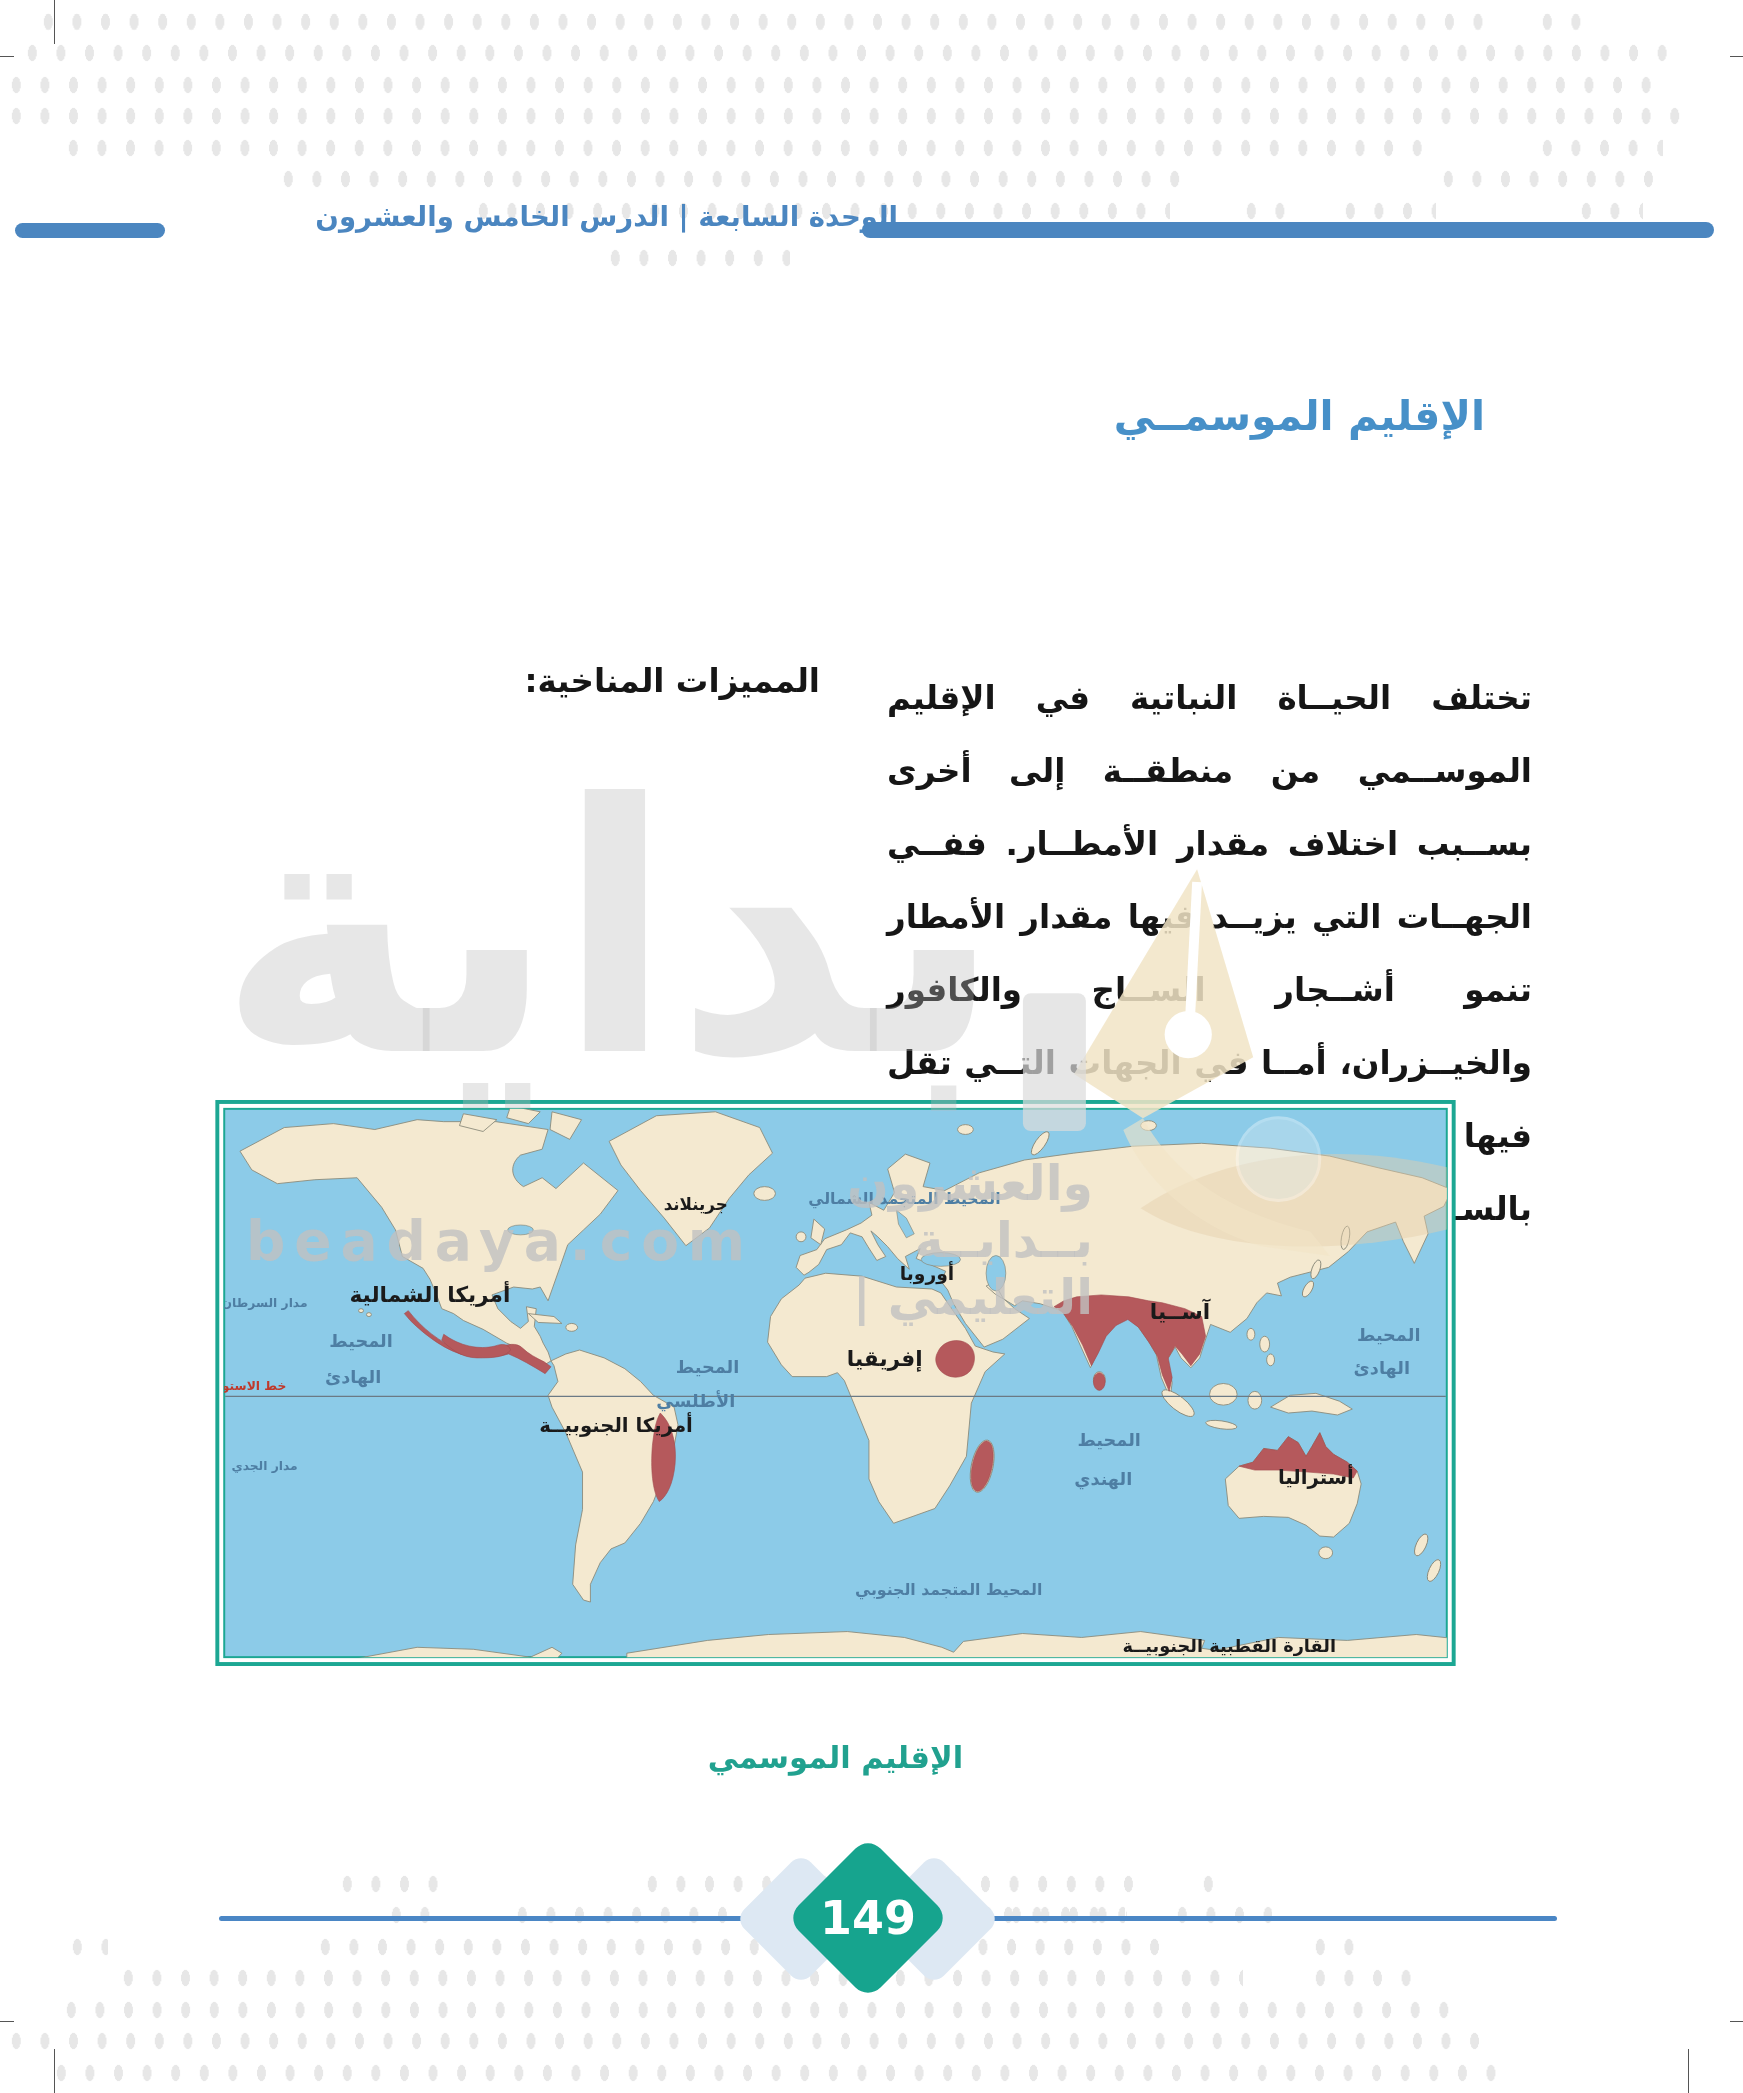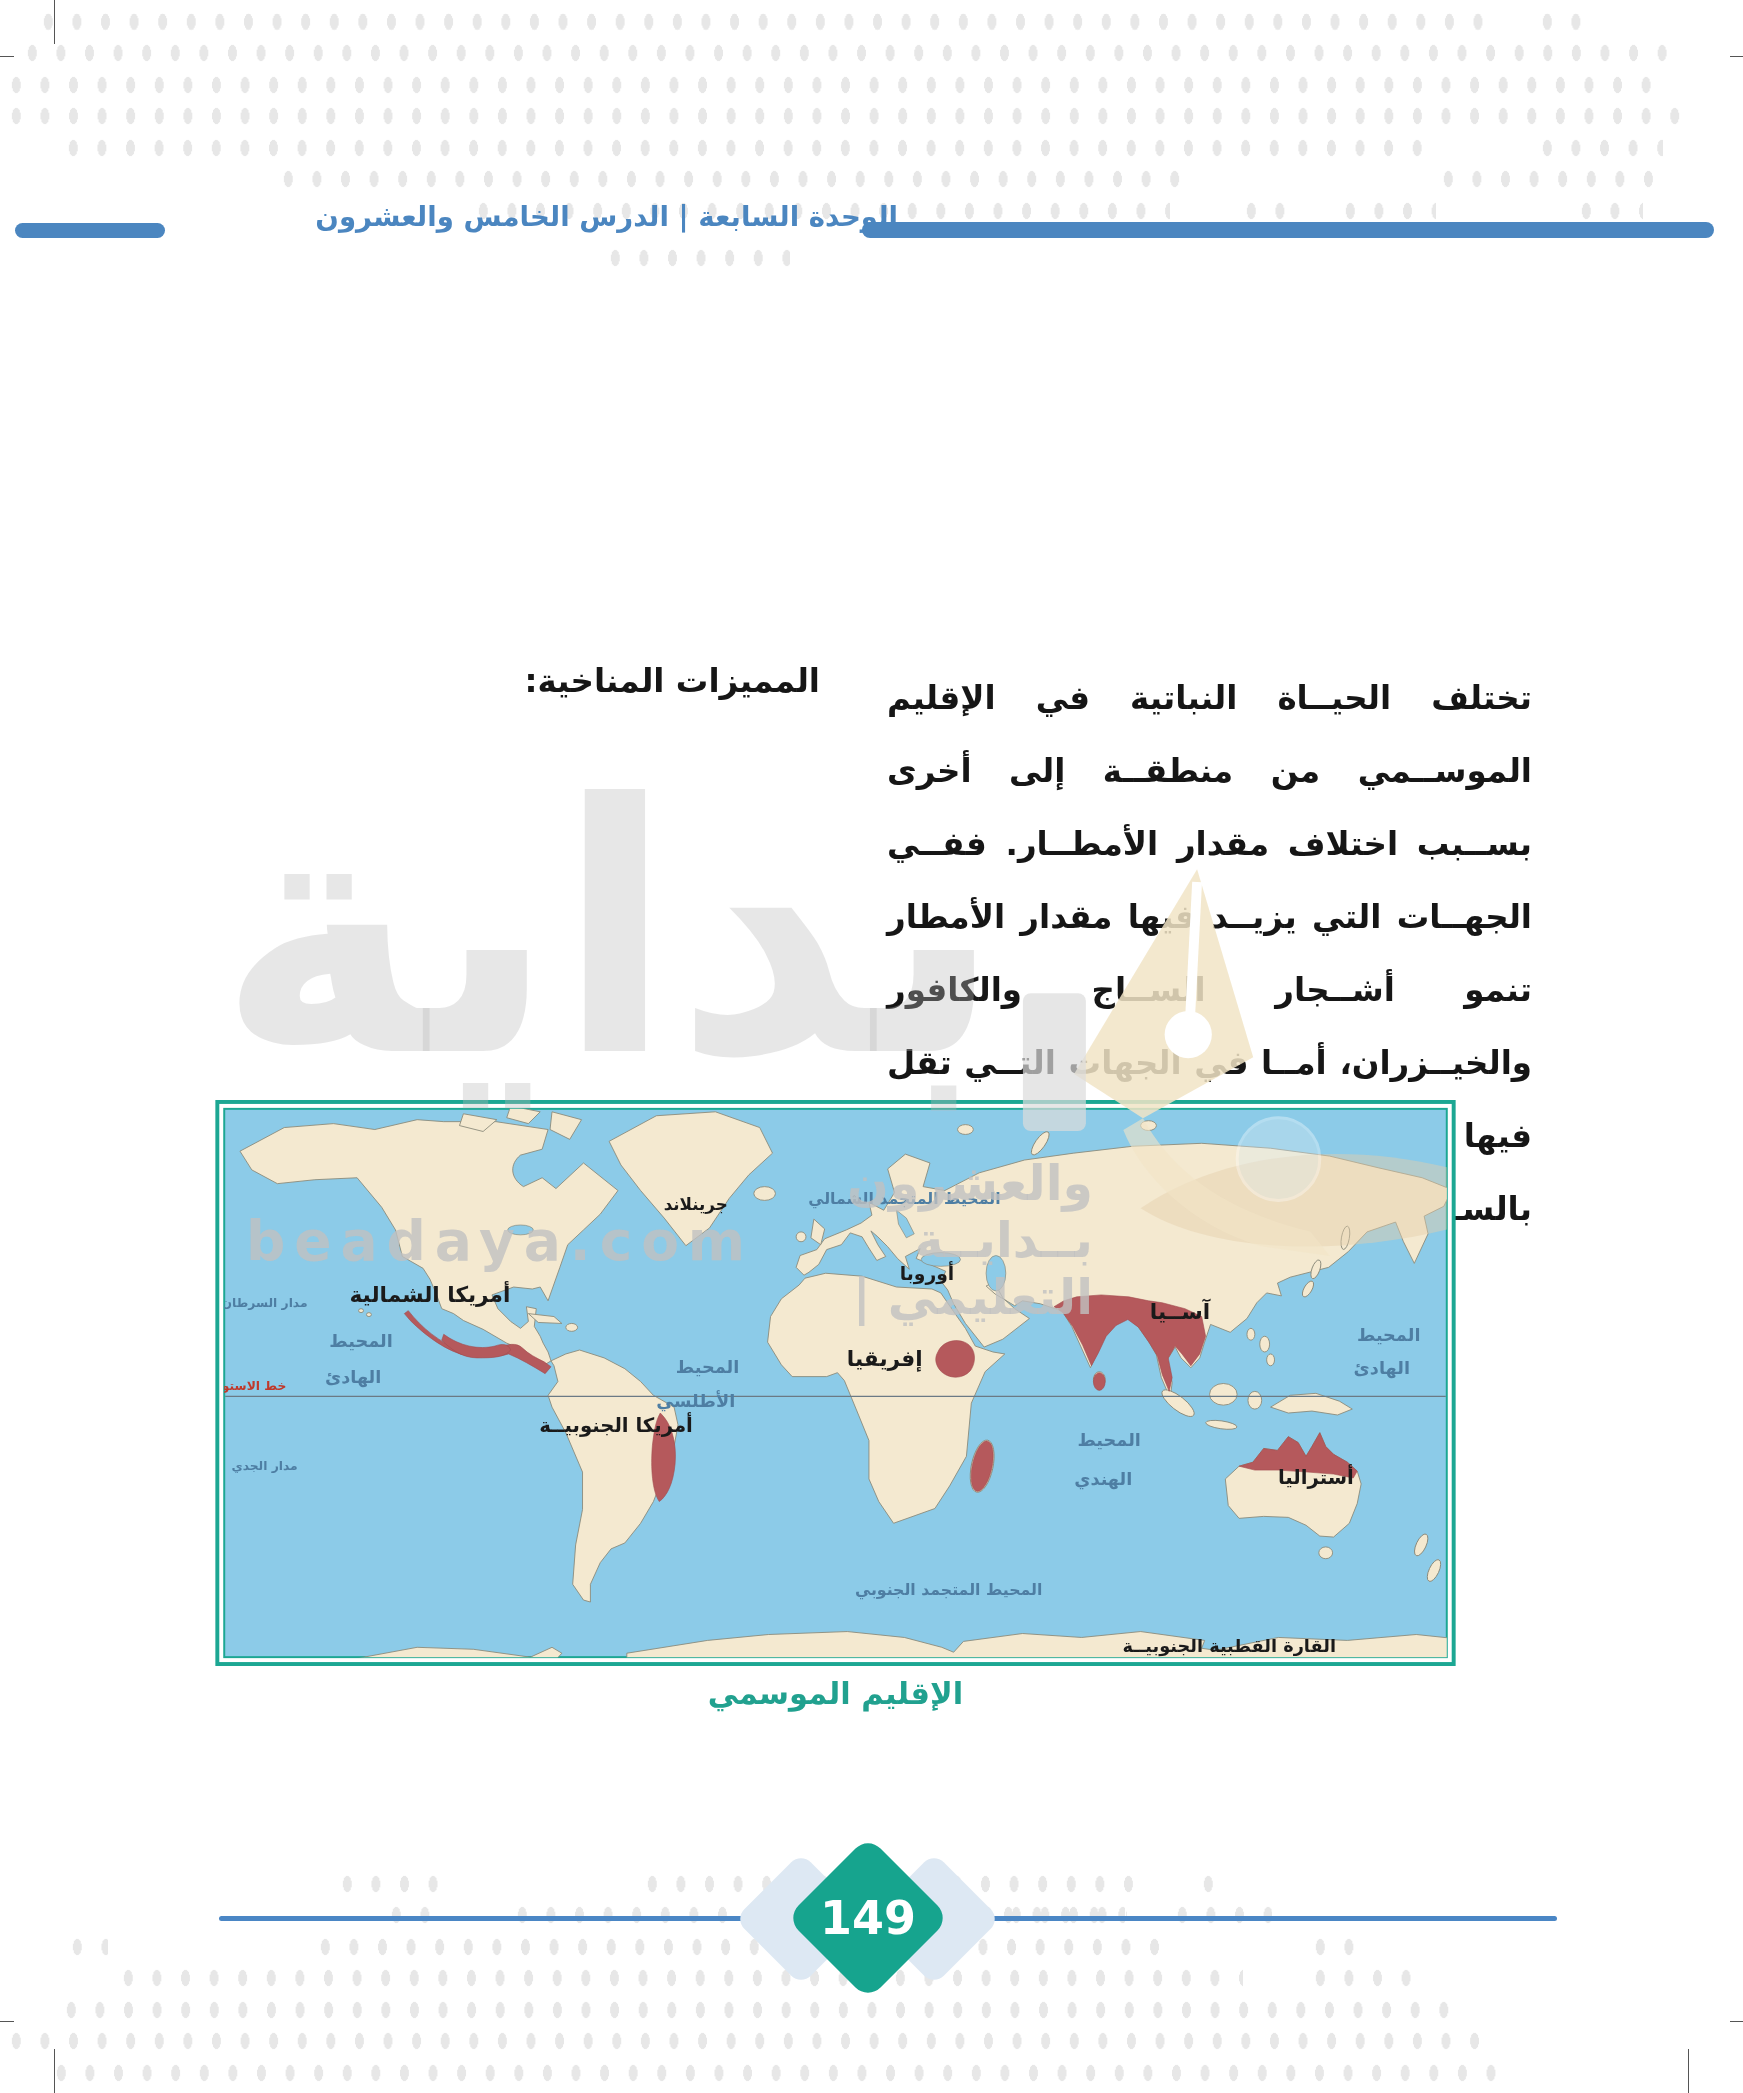--- a/index.html
+++ b/index.html
@@ -25,21 +25,21 @@
   .col p{margin:0;direction:rtl;color:#161616;font-size:32.5px;font-weight:bold;line-height:73px;text-align:justify;}
   
   .wm{position:absolute;z-index:3;pointer-events:none;}
   .wm-word{left:217px;top:690px;width:936px;text-align:left;direction:rtl;
         font-size:345px;font-weight:bold;color:rgba(185,185,185,0.35);line-height:1.4;}
   .wm-line{left:246px;top:1155px;width:847px;display:flex;justify-content:space-between;align-items:center;direction:ltr;}
   .wm-latin{font-size:55px;font-weight:bold;letter-spacing:8.9px;color:rgba(192,192,192,0.8);}
   .wm-arabic{font-size:49px;font-weight:bold;direction:rtl;color:rgba(192,192,192,0.8);}
   
   .map-wrap{position:absolute;left:215px;top:1100px;width:1237px;height:566px;z-index:2;}
-  .map-caption{position:absolute;left:215px;top:1676px;width:1241px;text-align:center;direction:rtl;
+  .map-caption{position:absolute;left:215px;top:1740px;width:1241px;text-align:center;direction:rtl;
         color:#21a18f;font-size:30.5px;font-weight:bold;z-index:2;}
   
   .foot-line{position:absolute;left:219px;top:1916px;width:1338px;height:4.9px;background:#4a86c5;border-radius:3px;z-index:4;}
   .diamond{position:absolute;border-radius:13.8px;transform:rotate(45deg);z-index:4;}
   .d-light{width:94px;height:94px;background:#dde8f3;}
   .d-teal{width:116px;height:116px;background:#16a48e;border-radius:17.7px;z-index:5;}
   .page-num{position:absolute;left:810px;top:1860px;width:116px;height:116px;z-index:6;
         display:flex;align-items:center;justify-content:center;color:#fff;font-size:46px;font-weight:bold;}
   svg text{font-family:"DejaVu Sans",sans-serif;}
 </style>
@@ -86,20 +86,21 @@
   <div class="cropmark" style="left:1730px;top:56px;width:13.8px;height:1px;"></div>
   <div class="cropmark" style="left:54px;top:2049px;width:1px;height:44px;"></div>
   <div class="cropmark" style="left:0;top:2021px;width:13.8px;height:1px;"></div>
   <div class="cropmark" style="left:1730px;top:2021px;width:13.8px;height:1px;"></div>
   <div class="cropmark" style="left:1688px;top:2049px;width:1px;height:44px;"></div>
 
   <div class="hdr-bar" style="left:14.8px;top:223px;width:150px;height:14.8px;"></div>
   <div class="hdr-title">الوحدة السابعة | الدرس الخامس والعشرون</div>
   <div class="hdr-bar" style="left:862px;top:222px;width:852px;height:15.8px;"></div>
 
+  <div class="sec-title">الإقليم الموسمــي</div>
 
   <div class="cols">
     <div class="col col-plant">
       <p>تختلف الحيــاة النباتية في الإقليم الموســمي من منطقــة إلى أخرى بســبب اختلاف مقدار الأمطــار. ففــي الجهــات التي يزيــد فيها مقدار الأمطار تنمو أشــجار الســاج والكافور والخيــزران، أمــا في الجهات التــي تقل فيها الأمطار فتنمو أنواع شــبيهة بالســافانا.</p>
     </div>
     <div class="col col-climate">
       <h3>المميزات المناخية:</h3>
     </div>
   </div>
 

